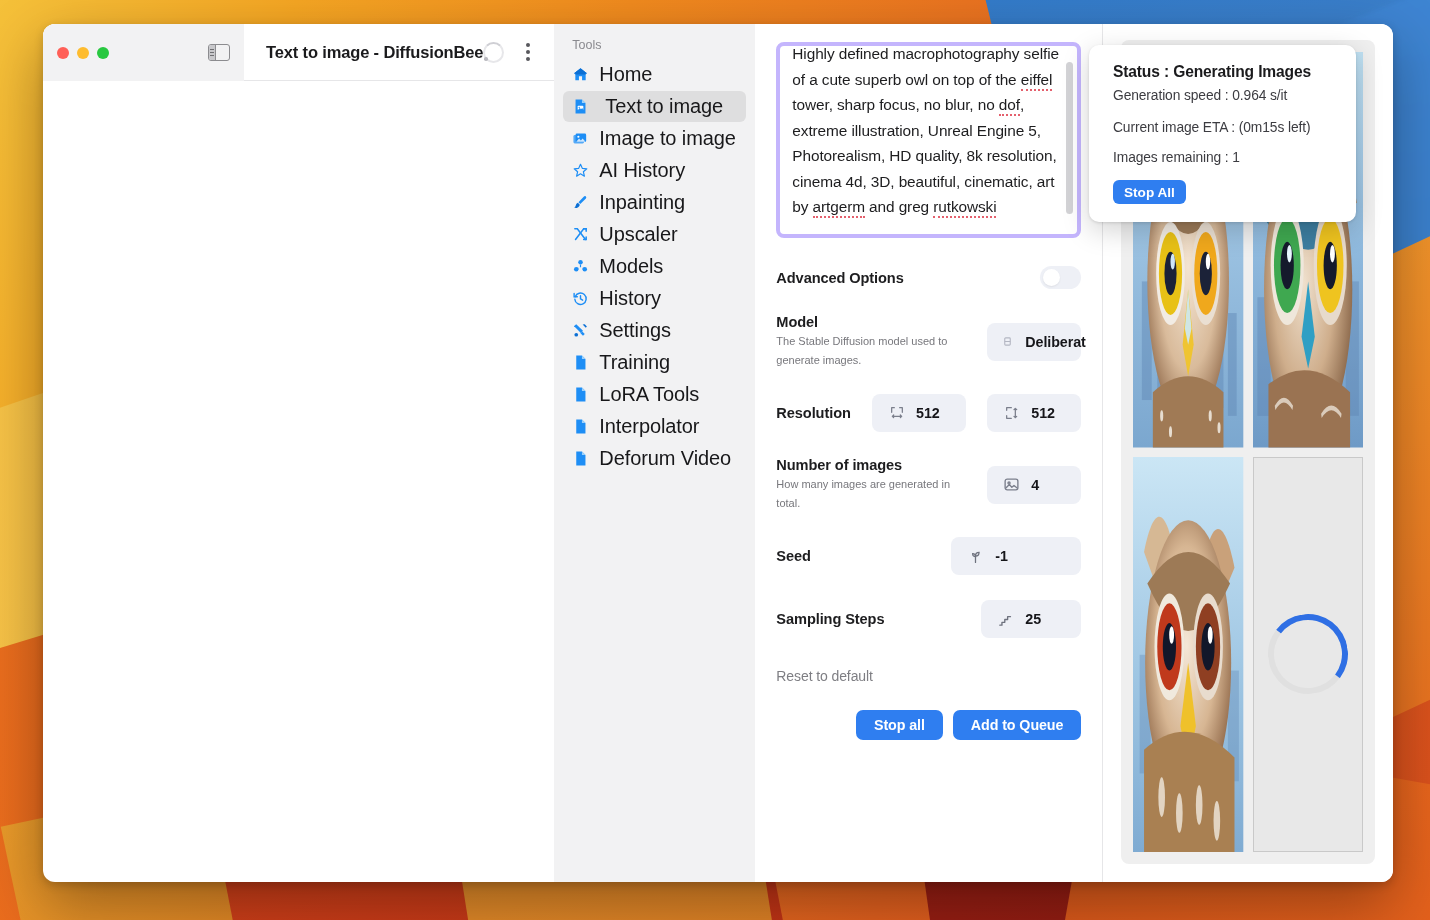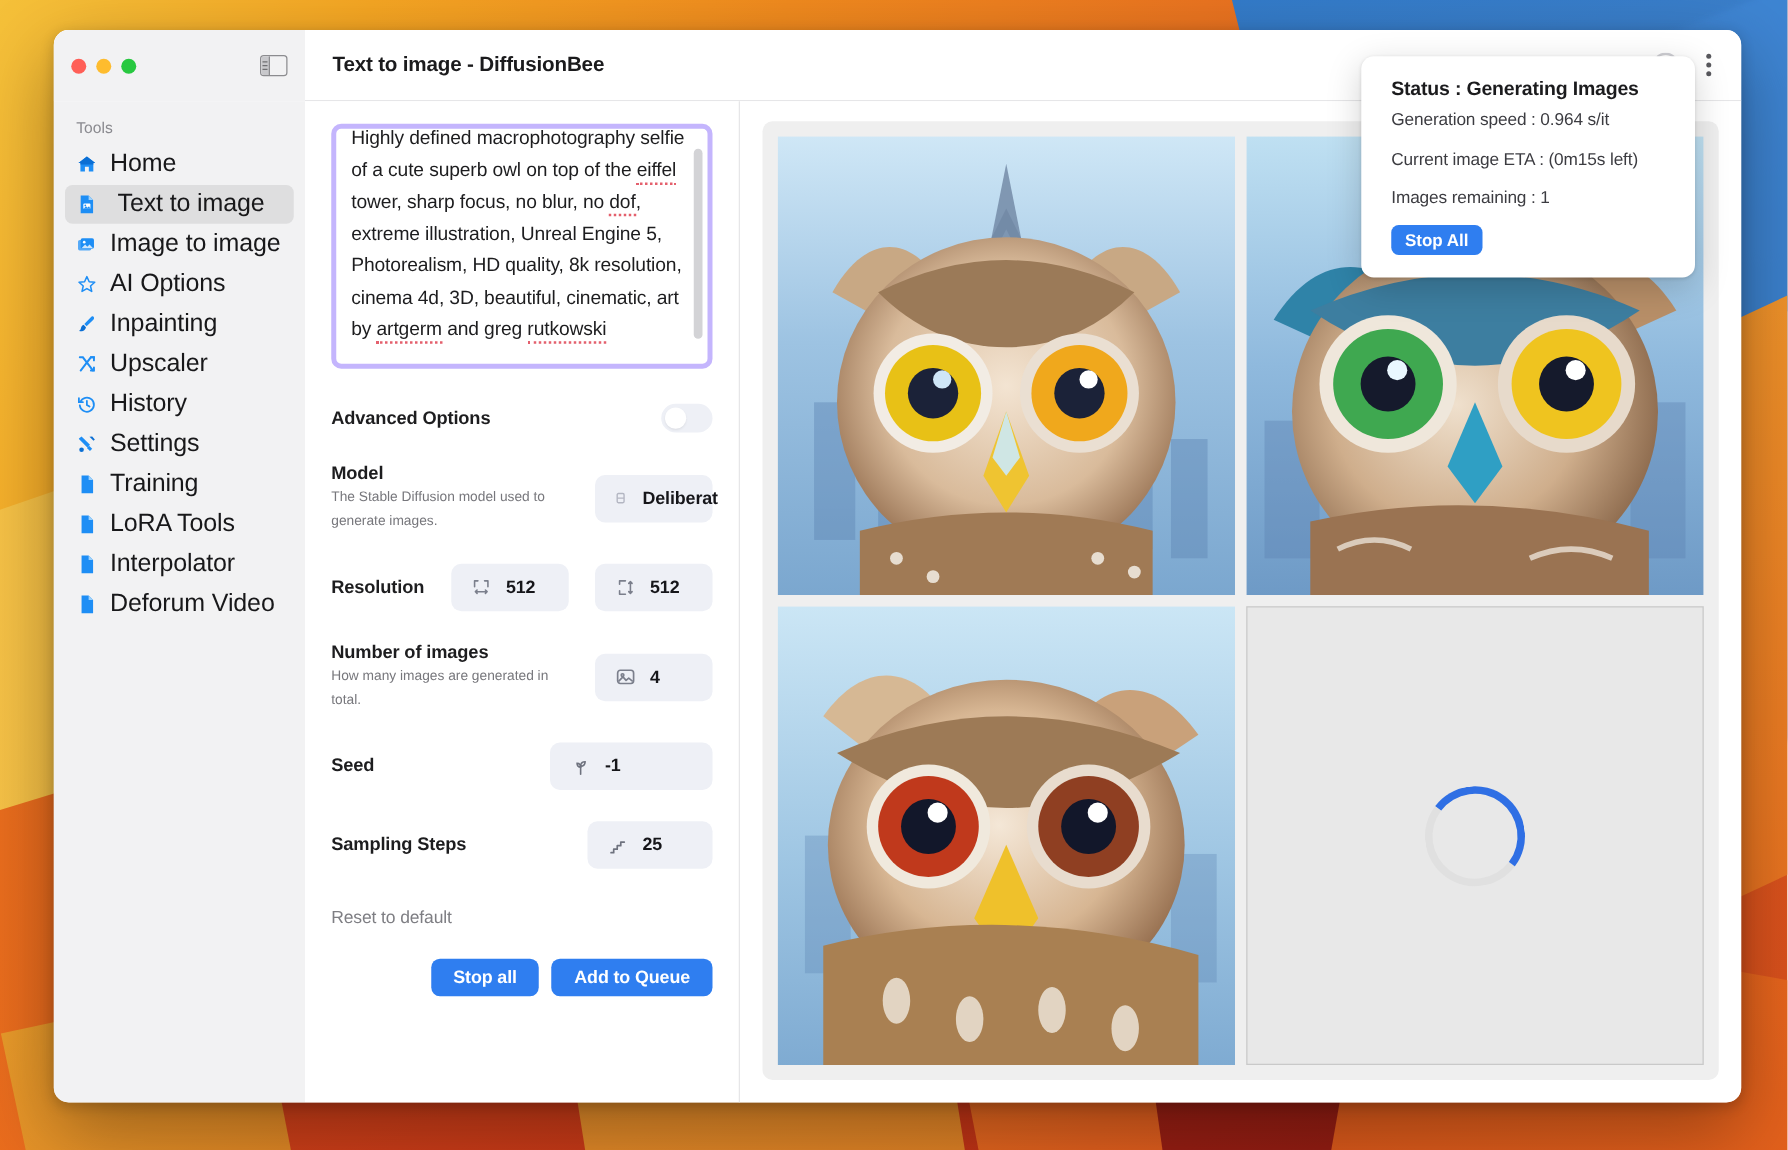--- a/index.html
+++ b/index.html
@@ -88,21 +88,21 @@
   
   #app-window {
     position: absolute;
     left: 43px; top: 24px;
     width: 1350px; height: 858px;
     background: #ffffff;
     border-radius: 12px;
     box-shadow: 0 22px 60px rgba(0,0,0,.34), 0 3px 10px rgba(0,0,0,.18);
     overflow: hidden;
     display: flex;
-    flex-direction: column;
+    flex-direction: row;
   }
 
   
   #titlebar {
     height: 57px;
     display: flex;
     align-items: stretch;
     flex: 0 0 auto;
     background: #ffffff;
   }
@@ -513,21 +513,21 @@
           </span>
           <span class="nav-label">Image to image</span>
         </div>
 
         <div class="nav-item">
           <span class="nav-icon">
             <svg width="17" height="17" viewBox="0 0 24 24">
                 <path d="M12 3.2 14.6 9l6.3.6-4.8 4.2 1.4 6.2L12 16.7 6.5 20l1.4-6.2L3.1 9.6 9.4 9z" fill="none" stroke="#1e8ef5" stroke-width="1.7" stroke-linejoin="round"></path>
               </svg>
           </span>
-          <span class="nav-label">AI Options</span>
+          <span class="nav-label">AI History</span>
         </div>
 
         <div class="nav-item">
           <span class="nav-icon">
             <svg width="17" height="17" viewBox="0 0 24 24">
                 <path d="M19.5 3.5c-1-1-2-.6-3 .4l-7.4 7.6 2.6 2.6 7.6-7.4c1-1 1.2-2.2.2-3.2z" fill="#1e8ef5"></path>
                 <path d="M8.3 12.5 11 15.2c-.4 2-1.6 3.6-3.6 4.3-1.6.5-3.4.2-4.4-.4 1.3-.4 1.9-1.2 2.2-2.5.4-2 1.6-3.6 3.1-4.1z" fill="#0b6fd4"></path>
               </svg>
           </span>
           <span class="nav-label">Inpainting</span>
@@ -538,20 +538,31 @@
             <svg width="17" height="17" viewBox="0 0 24 24" stroke="#1e8ef5" stroke-width="2.2" fill="none" stroke-linecap="round">
                 <path d="M4 4h3.5L19 19"></path>
                 <path d="M20 4h-3.5L5 19"></path>
                 <path d="M16.5 4H20v3.5"></path>
                 <path d="M16.5 19H20v-3.5"></path>
               </svg>
           </span>
           <span class="nav-label">Upscaler</span>
         </div>
 
+        <div class="nav-item">
+          <span class="nav-icon">
+            <svg width="17" height="17" viewBox="0 0 24 24">
+                <circle cx="12" cy="6" r="3.2" fill="#1e8ef5"></circle>
+                <circle cx="6" cy="16" r="3.2" fill="#1e8ef5"></circle>
+                <circle cx="18" cy="16" r="3.2" fill="#1e8ef5"></circle>
+                <path d="M12 9v4M9 14l-1.5 1M15 14l1.5 1" stroke="#1e8ef5" stroke-width="1.6"></path>
+              </svg>
+          </span>
+          <span class="nav-label">Models</span>
+        </div>
 
         <div class="nav-item">
           <span class="nav-icon">
             <svg width="17" height="17" viewBox="0 0 24 24" fill="none" stroke="#1e8ef5" stroke-width="2" stroke-linecap="round">
                 <path d="M4.5 9.5A8 8 0 1 1 4 13"></path>
                 <path d="M3 5v4.5h4.5"></path>
                 <path d="M12 8v4.6l3 1.8"></path>
               </svg>
           </span>
           <span class="nav-label">History</span>

